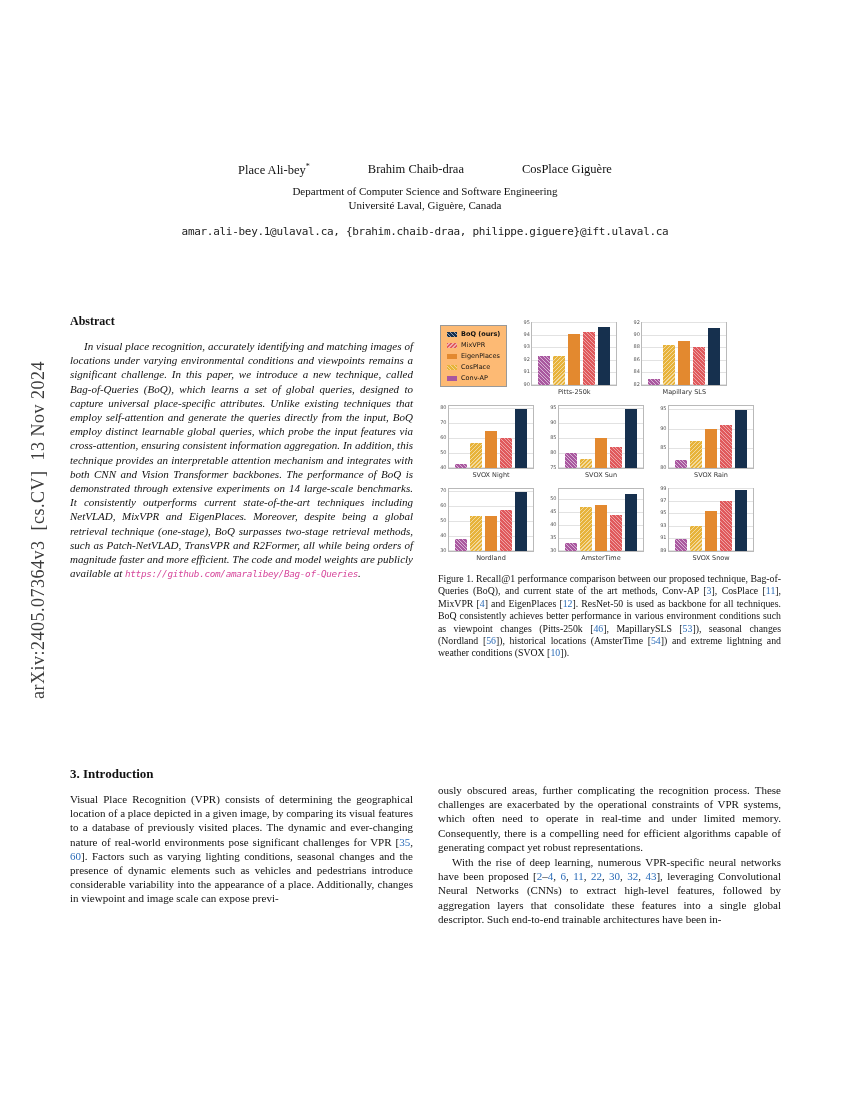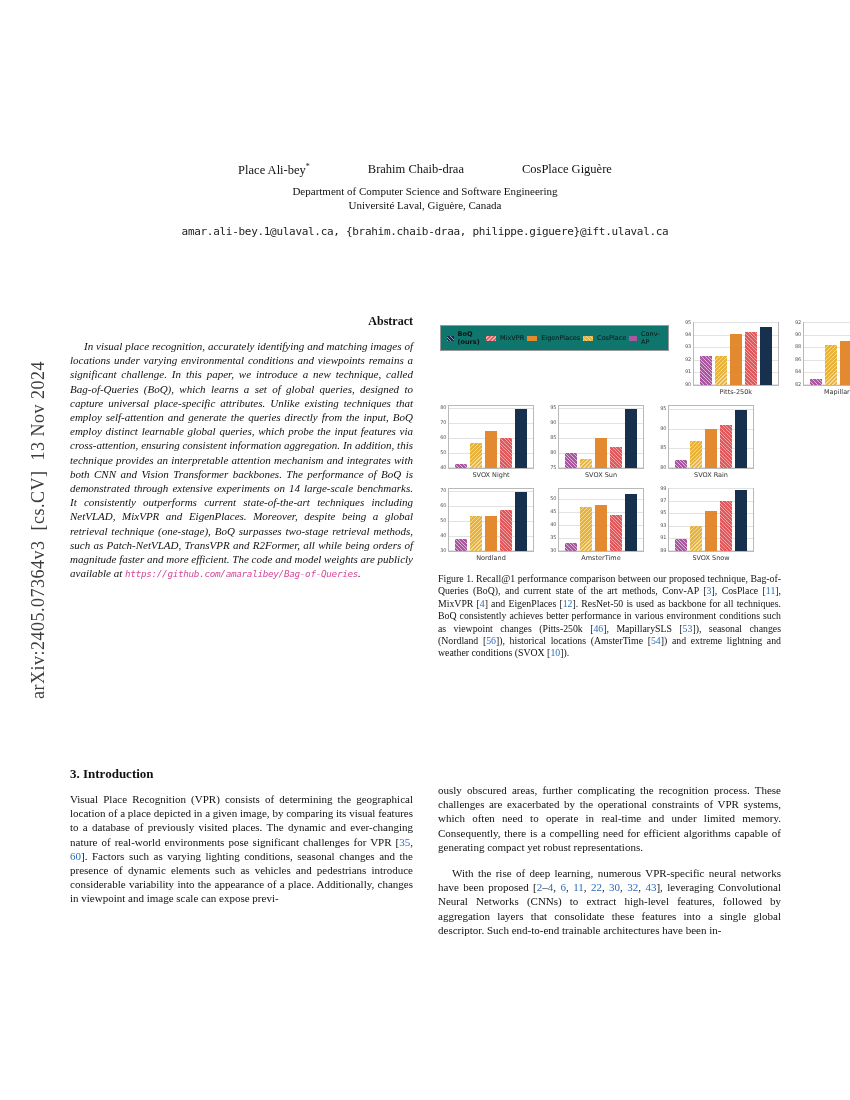--- a/index.html
+++ b/index.html
@@ -15,26 +15,26 @@
   .title .sc{font-size:.75em;}
   .authors{display:flex;justify-content:center;gap:58px;margin-top:20px;font-size:12.5px;}
   .authors sup{font-size:8px;}
   .affil{margin-top:7px;font-size:11px;}
   .affil2{margin-top:2px;font-size:11px;}
   .emails{margin-top:14px;font-size:11px;font-family:"DejaVu Sans Mono", monospace;letter-spacing:-0.3px;color:#222;}
   
   .col-left{position:absolute;left:70px;width:343px;}
   .col-right{position:absolute;left:438px;width:343px;}
   .abs-block{top:314px;}
-  .abs-head{font-size:12px;font-weight:bold;text-align:right;margin:0 0 10px 0;}
+  .abs-head{font-size:12px;font-weight:bold;text-align:left;margin:0 0 10px 0;}
   .abstract{font-style:italic;font-size:11px;line-height:14.2px;text-align:justify;margin:0;text-indent:14px;}
   .intro-block{top:766px;}
   .sec-head{font-size:13px;font-weight:bold;margin:0 0 10px 0;}
   .body{font-size:11px;line-height:14.2px;text-align:justify;margin:0;}
-  .body.indent{text-indent:14px;margin-top:12px;}
+  .body.indent{text-indent:14px;margin-top:1px;}
   .cite{color:var(--cite,#2b6cb8);}
   .url{color:var(--url,#d6479b);font-family:"DejaVu Sans Mono", monospace;font-size:9.3px;letter-spacing:-0.3px;}
   
   .footnote{position:absolute;left:70px;top:972px;width:343px;font-size:8.5px;}
   .fn-rule{width:130px;border-top:0.5px solid #444;margin-bottom:3px;}
   
   .fig-block{top:322px;}
   .chart-row{display:flex;gap:14px;margin-bottom:9px;align-items:flex-end;}
   .chart-cell{display:flex;flex-direction:column;}
   .plotwrap{display:flex;}
@@ -45,21 +45,21 @@
   .gridline{position:absolute;left:0;right:0;height:0.6px;background:#e2e2e2;}
   .barbox{position:absolute;left:0;right:0;bottom:0;display:flex;justify-content:center;
           align-items:flex-end;gap:3px;}
   .bar{width:12px;}
   .bar.s0{background-image:repeating-linear-gradient(45deg,rgba(255,255,255,.55) 0 .8px,transparent .8px 2.6px);}
   .bar.s1{background-image:repeating-linear-gradient(-45deg,rgba(255,255,255,.5) 0 .8px,transparent .8px 2.8px);}
   .bar.s3{background-image:repeating-linear-gradient(45deg,rgba(255,255,255,.45) 0 .8px,transparent .8px 2.6px);}
   .ctitle{font-family:"DejaVu Sans", sans-serif;font-size:6.5px;color:#333;text-align:center;
           padding-left:10px;margin-top:2px;}
   .legend{align-self:flex-start;margin-top:3px;margin-left:2px;border:0.6px solid #999;
-          padding:4px 6px;display:flex;gap:3px;background:#0f766e;}
+          padding:4px 6px;display:flex;flex-direction:column;gap:3px;background:#fdba74;}
   .legend-entry{display:flex;align-items:center;gap:4px;font-family:"DejaVu Sans", sans-serif;
           font-size:6.5px;color:#111;}
   .legend-entry .sw{width:10px;height:5px;display:inline-block;}
   .legend-entry.bold{font-weight:bold;}
   .caption{font-size:9.8px;line-height:12.4px;text-align:justify;margin:11px 0 0 0;color:#111;}
   .body-right{top:783px;}
 </style>
 </head>
 <body>
 

